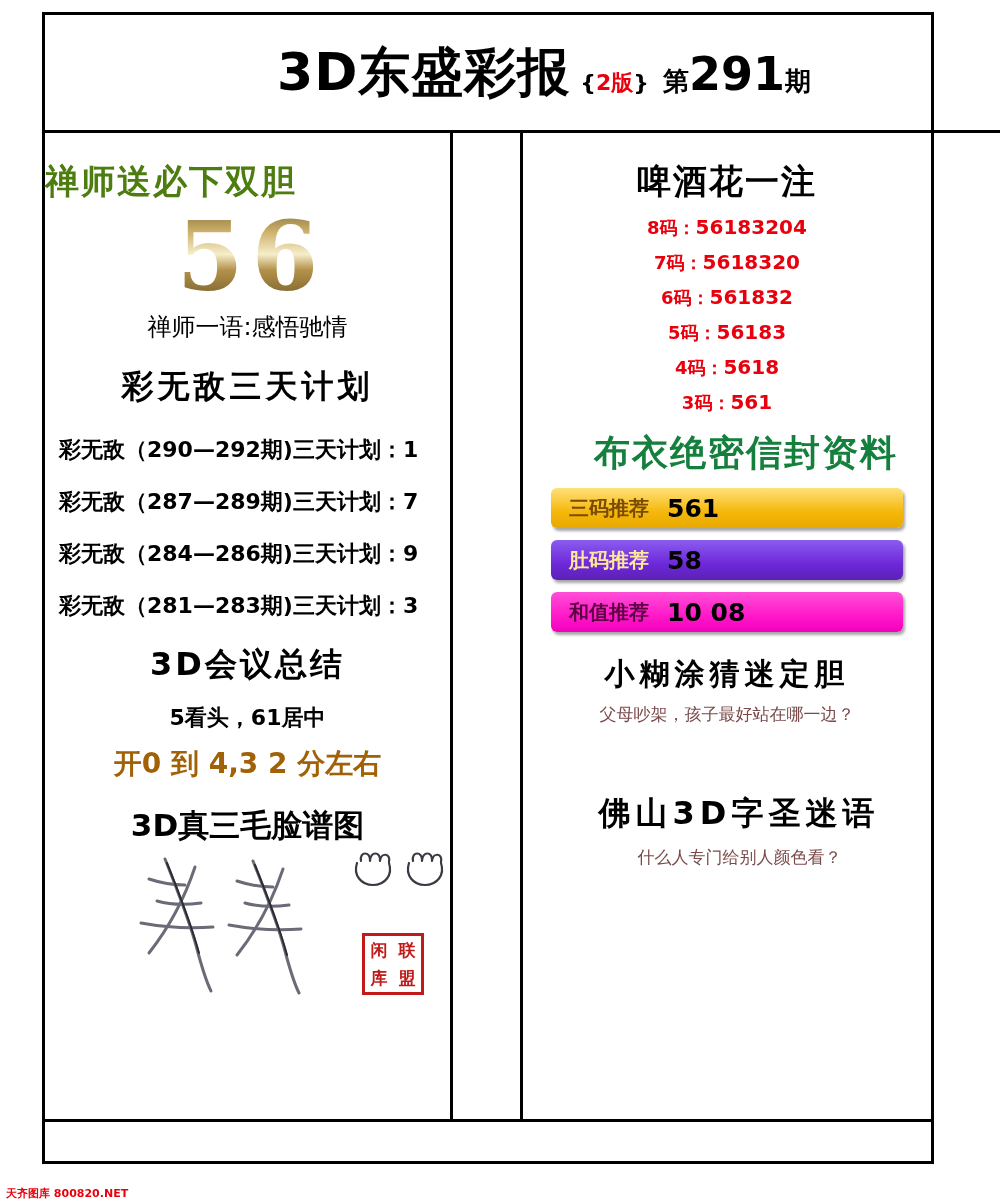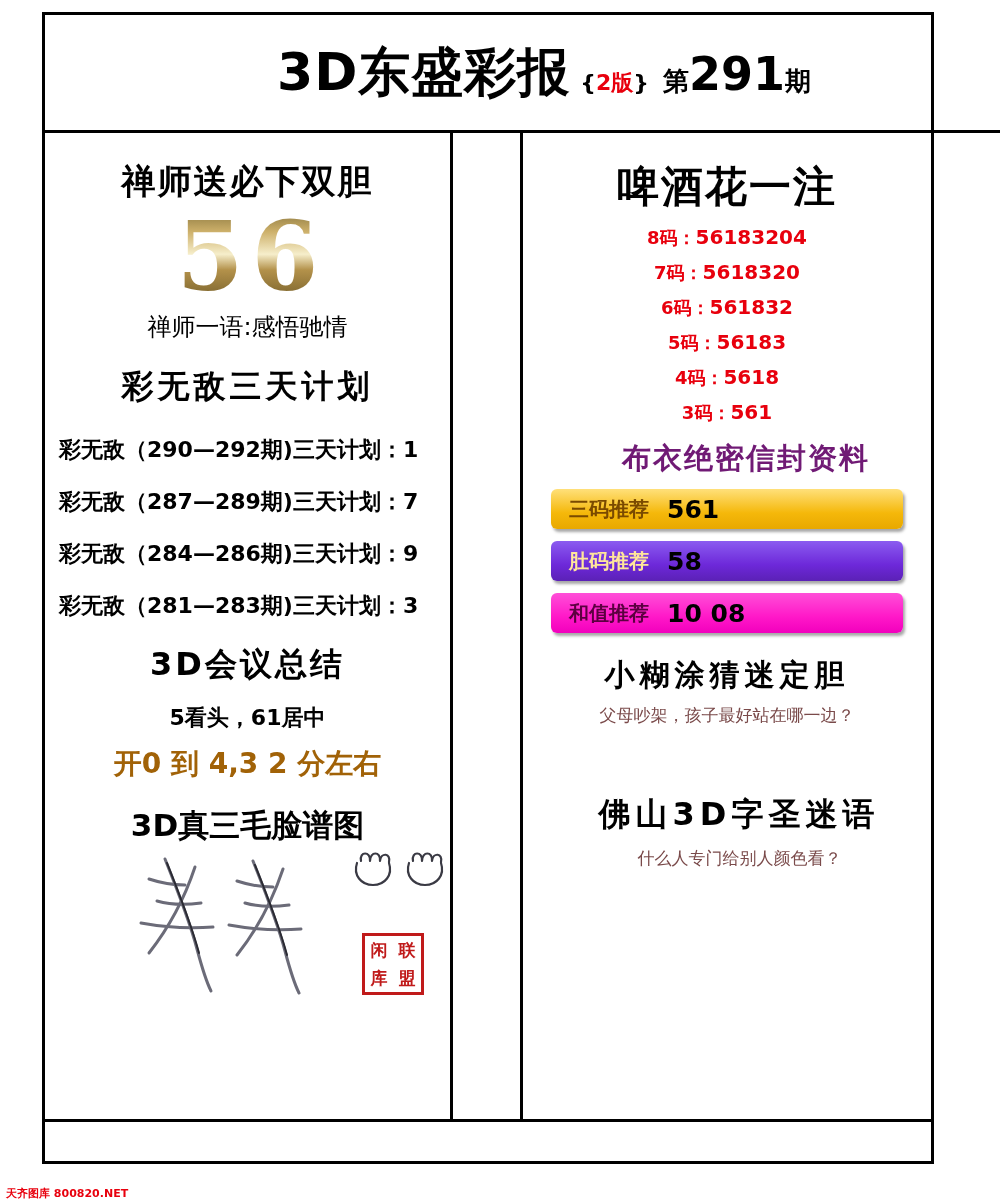--- a/index.html
+++ b/index.html
@@ -14,45 +14,45 @@
   .hdr-ban .red{color:#e8000d;}
   .hdr-qi{font-size:26px;font-weight:bold;margin-left:14px;color:#000;}
   .hdr-qi .num{font-size:46px;}
   
   .colwrap{position:absolute;left:45px;top:133px;width:886px;height:986px;display:flex;}
   .col-left{width:408px;box-sizing:border-box;border-right:3px solid #000;position:relative;}
   .col-mid{width:70px;box-sizing:border-box;border-right:3px solid #000;}
   .col-right{flex:1;position:relative;}
   .footer{position:absolute;left:45px;top:1119px;width:886px;height:45px;border-top:3px solid #000;box-sizing:border-box;}
   
-  .l-title{text-align:center;font-size:34px;font-weight:bold;color:#000000;margin-top:26px;letter-spacing:2px;}
+  .l-title{text-align:left;font-size:34px;font-weight:bold;color:#4d7c0f;margin-top:26px;letter-spacing:2px;}
   .big-nums{text-align:center;margin-top:4px;height:96px;position:relative;}
   .big-nums span{font-family:"DejaVu Serif","Liberation Serif",serif;font-size:96px;font-weight:bold;line-height:96px;
     background:linear-gradient(180deg,#6a5b2a 0%,#cdb06a 28%,#f6eecb 48%,#b3914a 62%,#5e4d1f 100%);
     -webkit-background-clip:text;background-clip:text;color:transparent;-webkit-text-fill-color:transparent;}
   .big-nums span.n2{margin-left:8px;}
   .l-sub{text-align:center;font-size:24px;margin-top:6px;color:#000;}
   .l-title2{text-align:center;font-size:32px;font-weight:bold;margin-top:22px;letter-spacing:4px;color:#000;}
   .plan-list{margin-top:26px;padding:0 14px;}
   .plan-row{font-size:22px;font-weight:bold;color:#000;margin:0 0 22px 0;white-space:nowrap;}
   .l-title3{text-align:center;font-size:32px;font-weight:bold;margin-top:2px;letter-spacing:3px;color:#000;}
   .l-line{text-align:center;font-size:22px;font-weight:bold;margin-top:16px;color:#000;}
   .l-line2{text-align:center;font-size:28px;font-weight:bold;margin-top:12px;color:#a16207;}
   .l-title4{text-align:center;font-size:31px;font-weight:bold;margin-top:22px;color:#000;}
   .brush{position:relative;height:150px;margin-top:2px;}
   .brush svg{position:absolute;left:0;top:0;}
   .seal{position:absolute;right:26px;bottom:4px;width:62px;height:62px;border:3px solid #c01a1a;box-sizing:border-box;
     display:flex;flex-wrap:wrap;align-items:center;justify-content:center;}
   .seal i{font-style:normal;color:#c01a1a;font-weight:bold;font-size:17px;width:50%;text-align:center;line-height:26px;}
   
-  .r-title{text-align:center;font-size:42px;font-weight:bold;margin-top:26px;letter-spacing:2px;color:#000;}
+  .r-title{text-align:center;font-size:34px;font-weight:bold;margin-top:26px;letter-spacing:2px;color:#000;}
   .code-list{margin-top:10px;text-align:center;}
   .code-row{color:#e8000d;font-size:20px;font-weight:bold;margin:10px 0;}
   .code-row .lbl{font-size:18px;}
-  .r-title2{text-align:center;font-size:29px;font-weight:bold;margin-top:14px;letter-spacing:2px;color:#701a75;
+  .r-title2{text-align:center;font-size:36px;font-weight:bold;margin-top:14px;letter-spacing:2px;color:#15803d;
     font-family:"DejaVu Serif","Liberation Serif",serif;padding-left:38px;}
   .bars{margin-top:10px;padding:0 28px;}
   .bar{height:40px;border-radius:6px 6px 6px 6px;display:flex;align-items:center;margin-bottom:12px;
     box-shadow:2px 3px 3px rgba(0,0,0,.35);padding-left:18px;}
   .bar .bl{font-size:20px;font-weight:bold;font-family:"DejaVu Serif","Liberation Serif",serif;}
   .bar .bv{font-size:25px;font-weight:bold;margin-left:18px;color:#000;}
   .bar1{background:linear-gradient(180deg,#ffe07a 0%,#f5b80a 60%,#e8a800 100%);}
   .bar1 .bl{color:#7a4a00;}
   .bar2{background:linear-gradient(180deg,#8b5cf0 0%,#6d28d9 60%,#5b21b6 100%);}
   .bar2 .bl{color:#ffe69a;}

